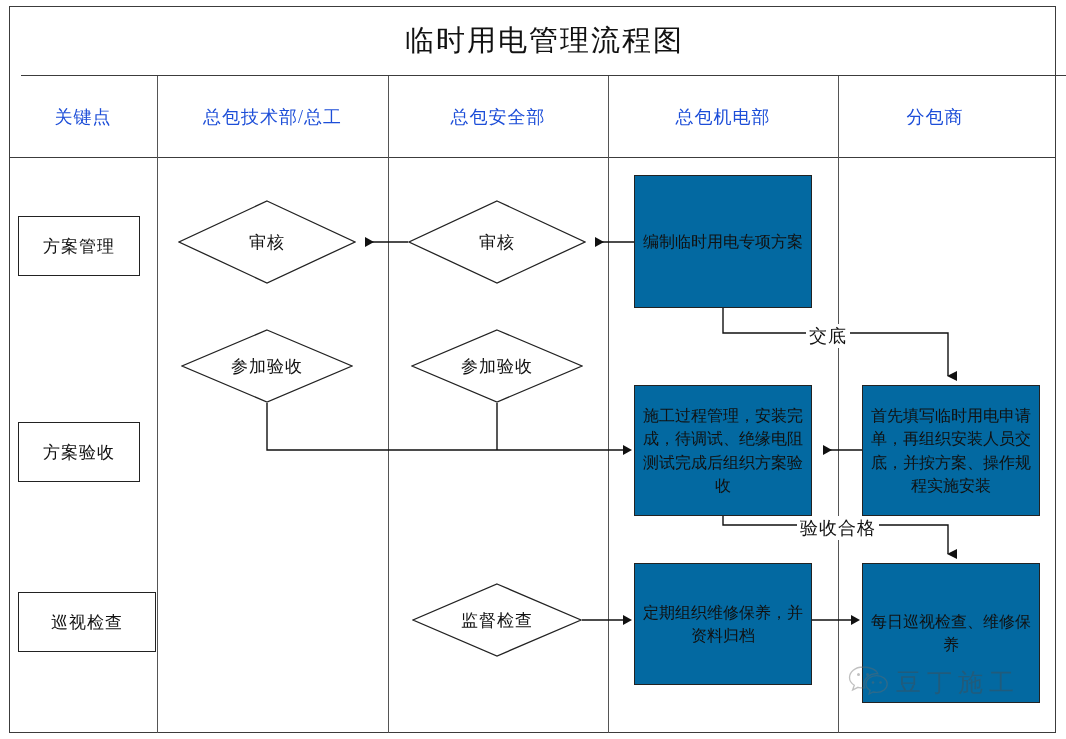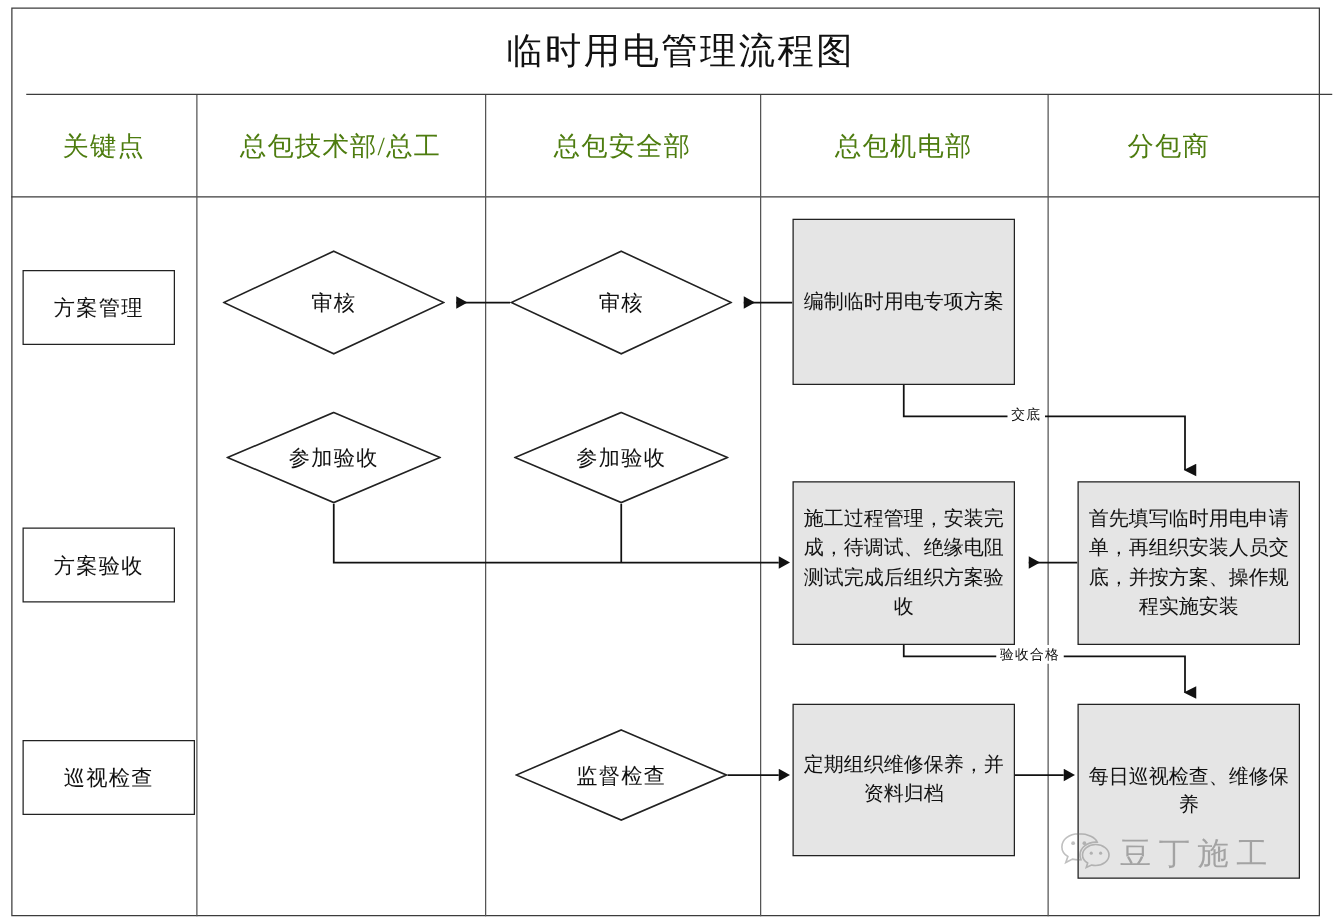--- a/index.html
+++ b/index.html
@@ -55,38 +55,38 @@
     box-sizing: border-box;
     border-bottom: 1.6px solid #3c3c3c;
   }
   .hdr-cell {
     position: absolute;
     top: 0;
     height: 82px;
     display: flex;
     align-items: center;
     justify-content: center;
-    font-size: 21px;
-    letter-spacing: 1px;
-    color: #4d7c0f;
+    font-size: 18px;
+    letter-spacing: 1px;
+    color: #1d4ed8;
     box-sizing: border-box;
   }
   .vline {
     position: absolute;
     top: 76px;
     width: 0;
     border-left: 1.5px solid #555;
     height: 657px;
   }
   
   .pbox {
     position: absolute;
     box-sizing: border-box;
     border: 1.2px solid #222;
-    background: #e5e5e5;
+    background: #0369a1;
     display: flex;
     align-items: center;
     justify-content: center;
     text-align: center;
     font-size: 16px;
     line-height: 1.45;
     padding: 4px 6px;
     color: #111;
   }
   .keybox {
@@ -122,21 +122,21 @@
   .conn-svg {
     position: absolute;
     left: 0;
     top: 0;
     width: 1066px;
     height: 739px;
     pointer-events: none;
   }
   .edge-label {
     position: absolute;
-    font-size: 11px;
+    font-size: 18px;
     background: #ffffff;
     padding: 0 3px;
     color: #111;
     letter-spacing: 1px;
     white-space: nowrap;
   }
   
   #watermark {
     position: absolute;
     left: 848px;

